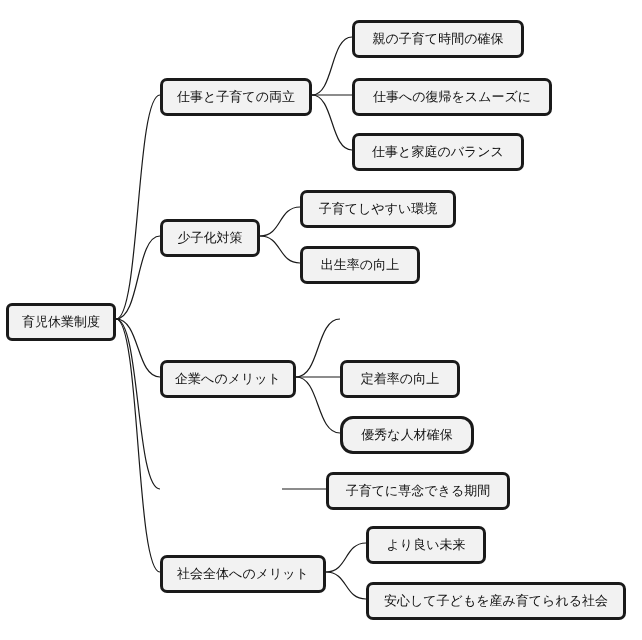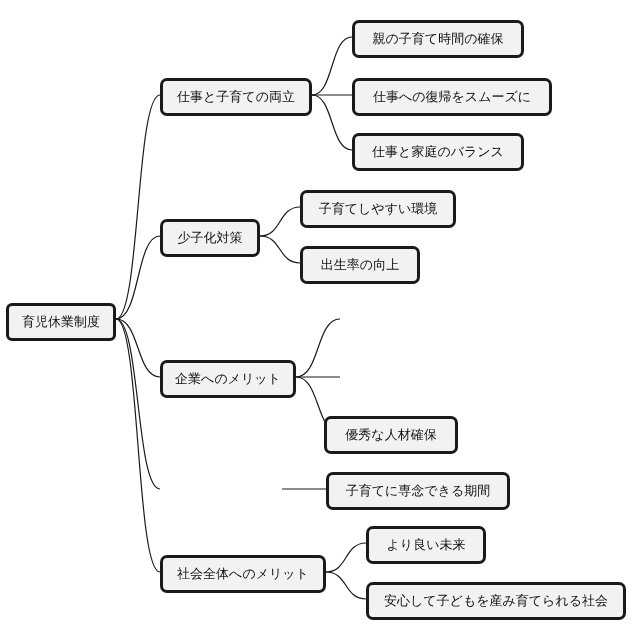--- a/index.html
+++ b/index.html
@@ -69,18 +69,19 @@
     </svg>
 <div class="node root" style="left: 6px; top: 303px; width: 110px; height: 32px; background: rgb(242, 242, 242); border-color: rgb(26, 26, 26); color: rgb(17, 17, 17);">育児休業制度</div>
     <div class="node" style="left: 160px; top: 78px; width: 152px; height: 34px; background: rgb(242, 242, 242); border-color: rgb(26, 26, 26); color: rgb(17, 17, 17);">仕事と子育ての両立</div>
     <div class="node" style="left: 352px; top: 20px; width: 172px; height: 34px; background: rgb(242, 242, 242); border-color: rgb(26, 26, 26); color: rgb(17, 17, 17);">親の子育て時間の確保</div>
     <div class="node" style="left: 352px; top: 78px; width: 200px; height: 34px; background: rgb(242, 242, 242); border-color: rgb(26, 26, 26); color: rgb(17, 17, 17);">仕事への復帰をスムーズに</div>
     <div class="node" style="left: 352px; top: 133px; width: 172px; height: 20px; background: rgb(242, 242, 242); border-color: rgb(26, 26, 26); color: rgb(17, 17, 17);">仕事と家庭のバランス</div>
     <div class="node" style="left: 160px; top: 219px; width: 100px; height: 34px; background: rgb(242, 242, 242); border-color: rgb(26, 26, 26); color: rgb(17, 17, 17);">少子化対策</div>
     <div class="node" style="left: 300px; top: 190px; width: 156px; height: 34px; background: rgb(242, 242, 242); border-color: rgb(26, 26, 26); color: rgb(17, 17, 17);">子育てしやすい環境</div>
     <div class="node" style="left: 300px; top: 246px; width: 120px; height: 34px; background: rgb(242, 242, 242); border-color: rgb(26, 26, 26); color: rgb(17, 17, 17);">出生率の向上</div>
     <div class="node" style="left: 160px; top: 360px; width: 136px; height: 34px; background: rgb(242, 242, 242); border-color: rgb(26, 26, 26); color: rgb(17, 17, 17);">企業へのメリット</div>
-    <div class="node" style="left: 324px; top: 416px; width: 134px; height: 34px; background: rgb(242, 242, 242); border-color: rgb(26, 26, 26); color: rgb(17, 17, 17);">優秀な人材確保</div>
+    <div class="node" style="left: 340px; top: 360px; width: 120px; height: 34px; background: rgb(242, 242, 242); border-color: rgb(26, 26, 26); color: rgb(17, 17, 17);">定着率の向上</div>
+    <div class="node" style="left: 340px; top: 416px; width: 134px; height: 34px; background: rgb(242, 242, 242); border-color: rgb(26, 26, 26); color: rgb(17, 17, 17); border-radius: 13px;">優秀な人材確保</div>
     <div class="node" style="left: 326px; top: 472px; width: 184px; height: 34px; background: rgb(242, 242, 242); border-color: rgb(26, 26, 26); color: rgb(17, 17, 17);">子育てに専念できる期間</div>
     <div class="node" style="left: 160px; top: 555px; width: 166px; height: 34px; background: rgb(242, 242, 242); border-color: rgb(26, 26, 26); color: rgb(17, 17, 17);">社会全体へのメリット</div>
     <div class="node" style="left: 366px; top: 526px; width: 120px; height: 34px; background: rgb(242, 242, 242); border-color: rgb(26, 26, 26); color: rgb(17, 17, 17);">より良い未来</div>
     <div class="node" style="left: 366px; top: 582px; width: 260px; height: 34px; background: rgb(242, 242, 242); border-color: rgb(26, 26, 26); color: rgb(17, 17, 17);">安心して子どもを産み育てられる社会</div>
   </div>
 
 </body></html>

